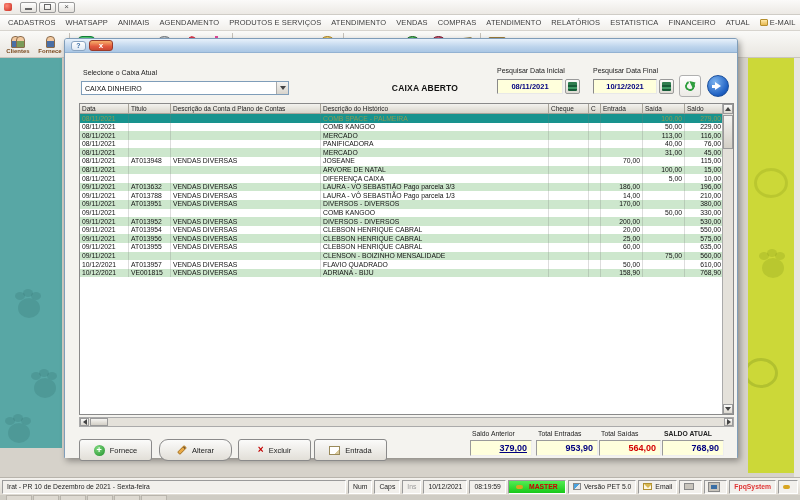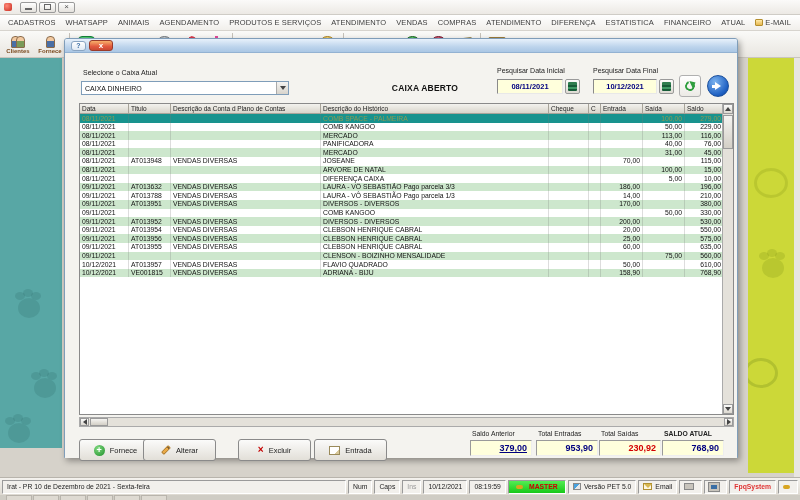--- a/index.html
+++ b/index.html
@@ -196,21 +196,21 @@
 <div class="menubar">
   <span class="menu-item">CADASTROS</span>
   <span class="menu-item">WHATSAPP</span>
   <span class="menu-item">ANIMAIS</span>
   <span class="menu-item">AGENDAMENTO</span>
   <span class="menu-item">PRODUTOS E SERVIÇOS</span>
   <span class="menu-item">ATENDIMENTO</span>
   <span class="menu-item">VENDAS</span>
   <span class="menu-item">COMPRAS</span>
   <span class="menu-item">ATENDIMENTO</span>
-  <span class="menu-item">DIFERENÇA</span>
+  <span class="menu-item">RELATÓRIOS</span>
   <span class="menu-item">ESTATISTICA</span>
   <span class="menu-item">FINANCEIRO</span>
   <span class="menu-item">ATUAL</span>
   <span class="menu-item menu-email">
     <span class="email-mini-icon"></span>
     <span>E-MAIL</span>
   </span>
 </div>
 
 <div class="toolbar">
@@ -578,39 +578,39 @@
       <div class="thumb" style="left:10px; top:0; width:18px; height:8px;"></div>
       <div class="sbtn" style="left:644px; top:0; width:9px; height:8px;">
           <span class="tri-right"></span>
         </div>
     </div>
 
     <div class="dlg-btn" style="left:14px;">
       <span class="bicon-plus">+</span>
       <span>Fornece</span>
     </div>
-    <div class="dlg-btn" style="left:78px;">
+    <div class="dlg-btn" style="left:94px;border-radius:9px;">
       <span class="bicon-pencil"></span>
       <span>Alterar</span>
     </div>
     <div class="dlg-btn" style="left:173px;">
       <span class="bicon-x">×</span>
       <span>Excluir</span>
     </div>
     <div class="dlg-btn" style="left:249px;">
       <span class="bicon-note"></span>
       <span>Entrada</span>
     </div>
 
     <div class="sum-label" style="left:407px;">Saldo Anterior</div>
     <div class="sum-box" style="left:405px;text-decoration:underline;">379,00</div>
     <div class="sum-label" style="left:473px;">Total Entradas</div>
     <div class="sum-box" style="left:471px;">953,90</div>
     <div class="sum-label" style="left:536px;">Total Saídas</div>
-    <div class="sum-box red" style="left:534px;">230,92</div>
+    <div class="sum-box red" style="left:534px;">564,00</div>
     <div class="sum-label" style="left:599px; font-weight:bold;">SALDO ATUAL</div>
     <div class="sum-box" style="left:597px;">768,90</div>
   </div>
 </div>
 
 <div class="statusbar">
   <div class="seg grow1">Irat - PR 10 de Dezembro de 2021 - Sexta-feira</div>
   <div class="seg">Num</div>
   <div class="seg">Caps</div>
   <div class="seg dim">Ins</div>

